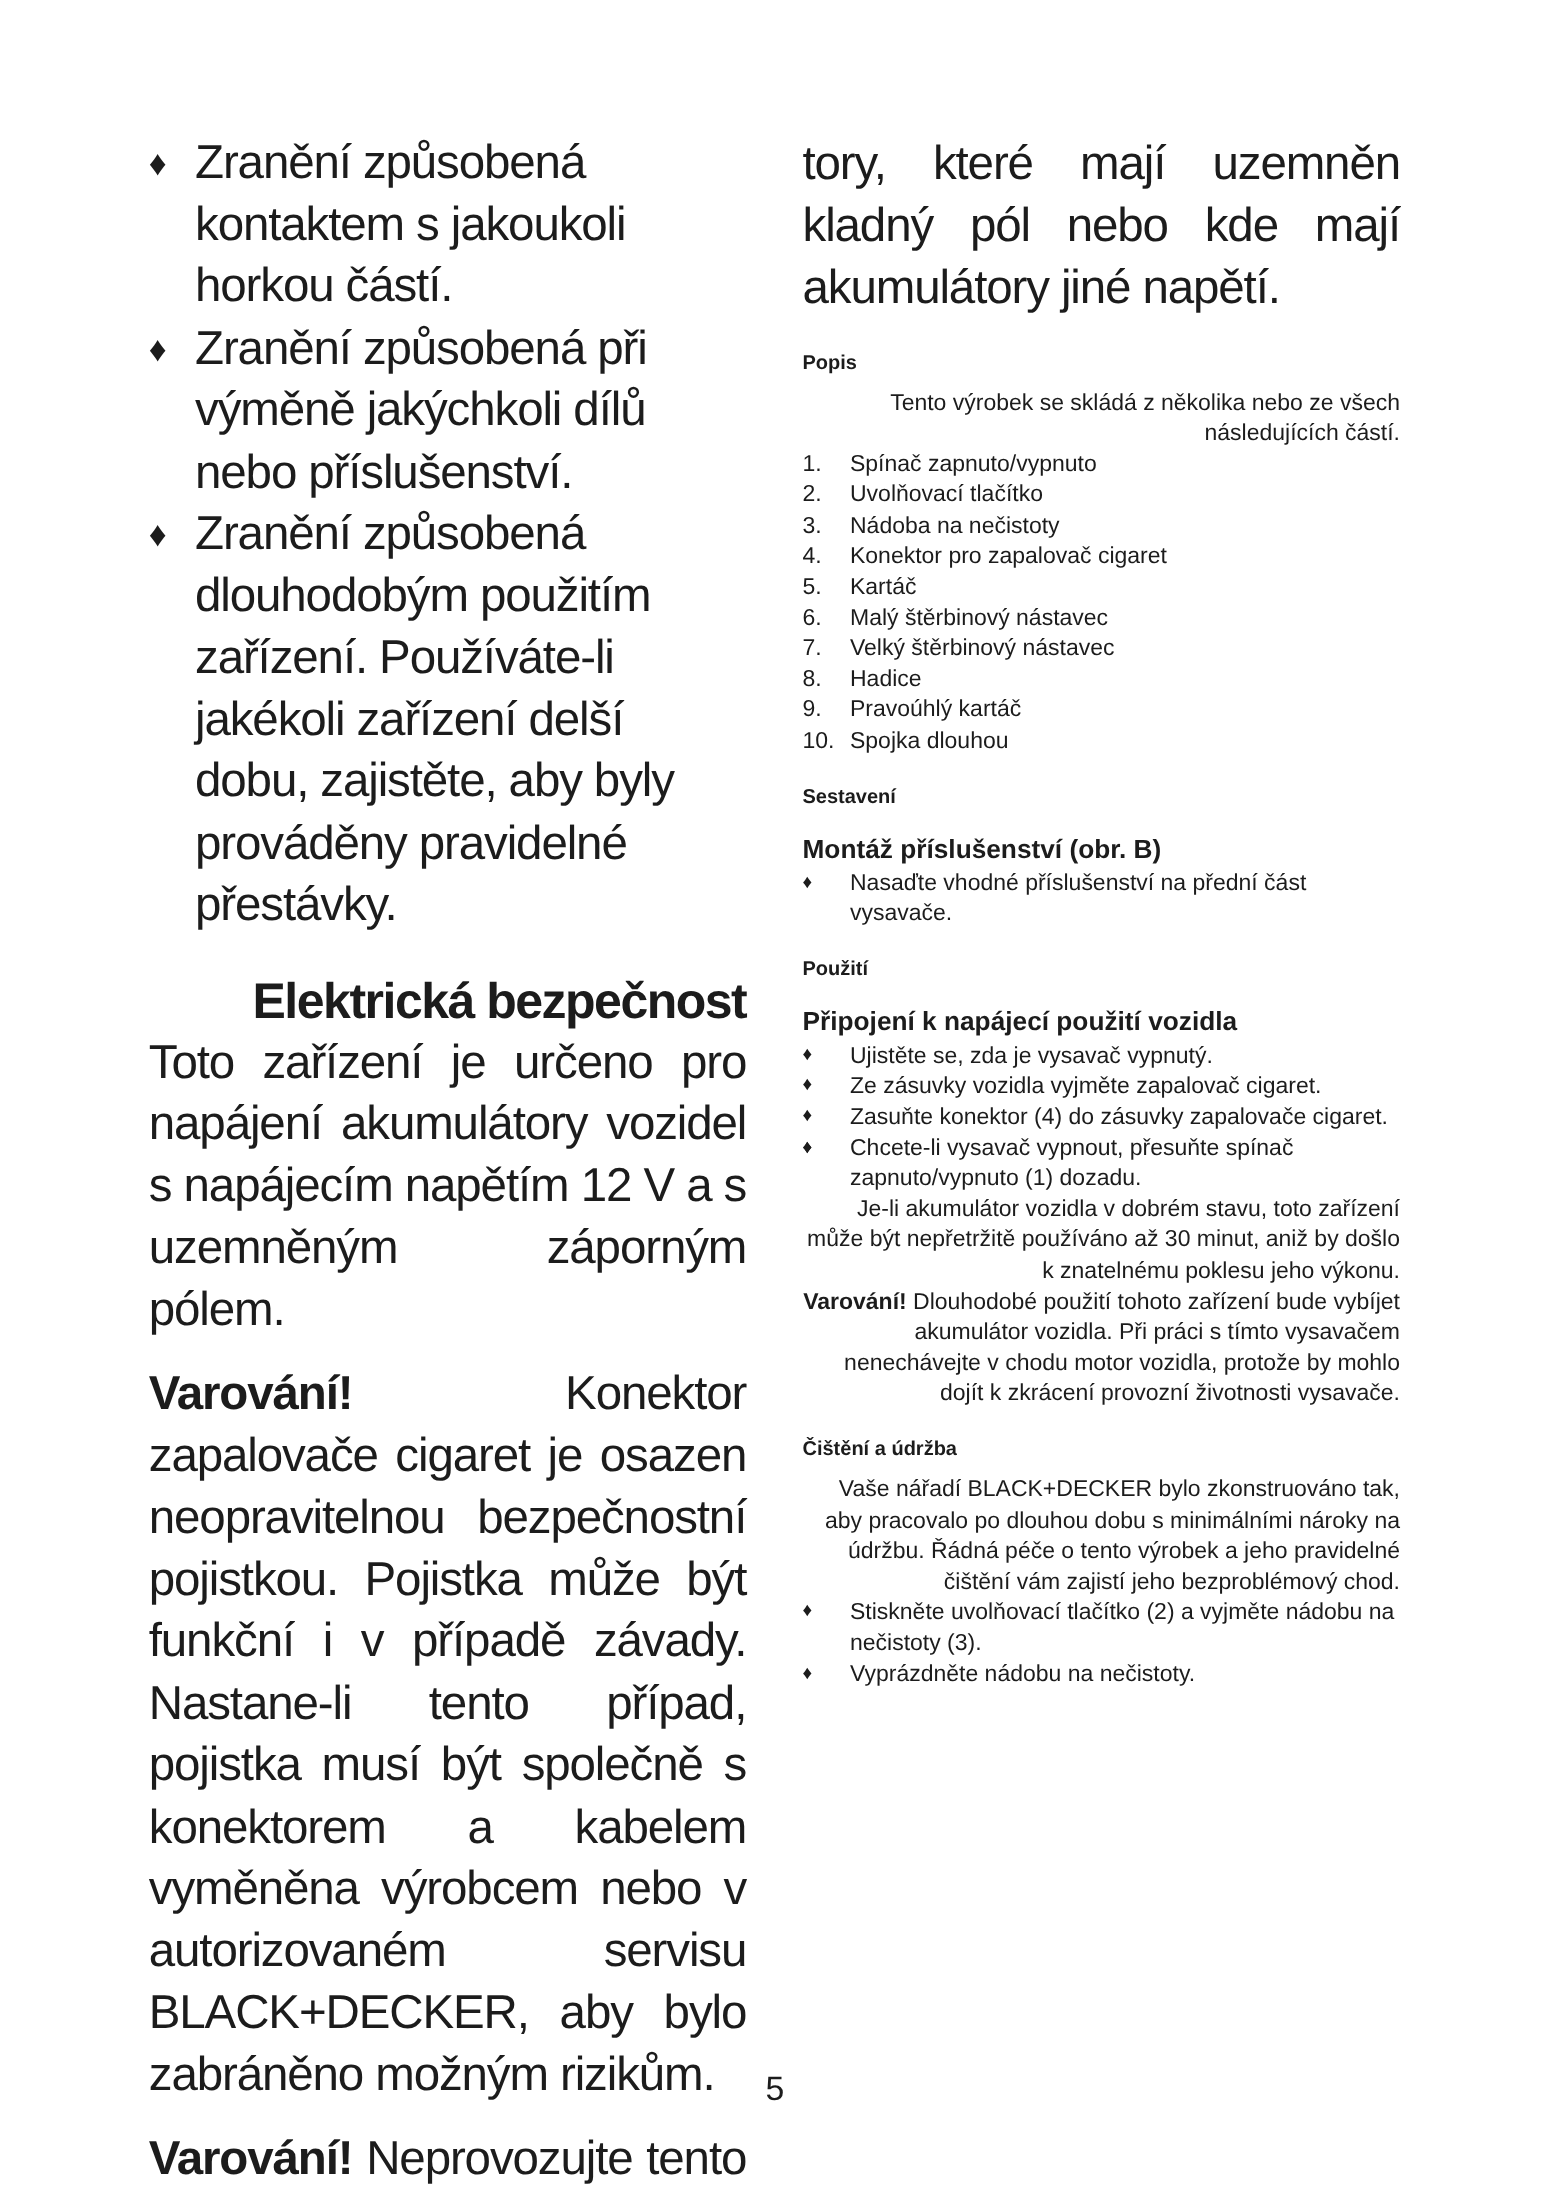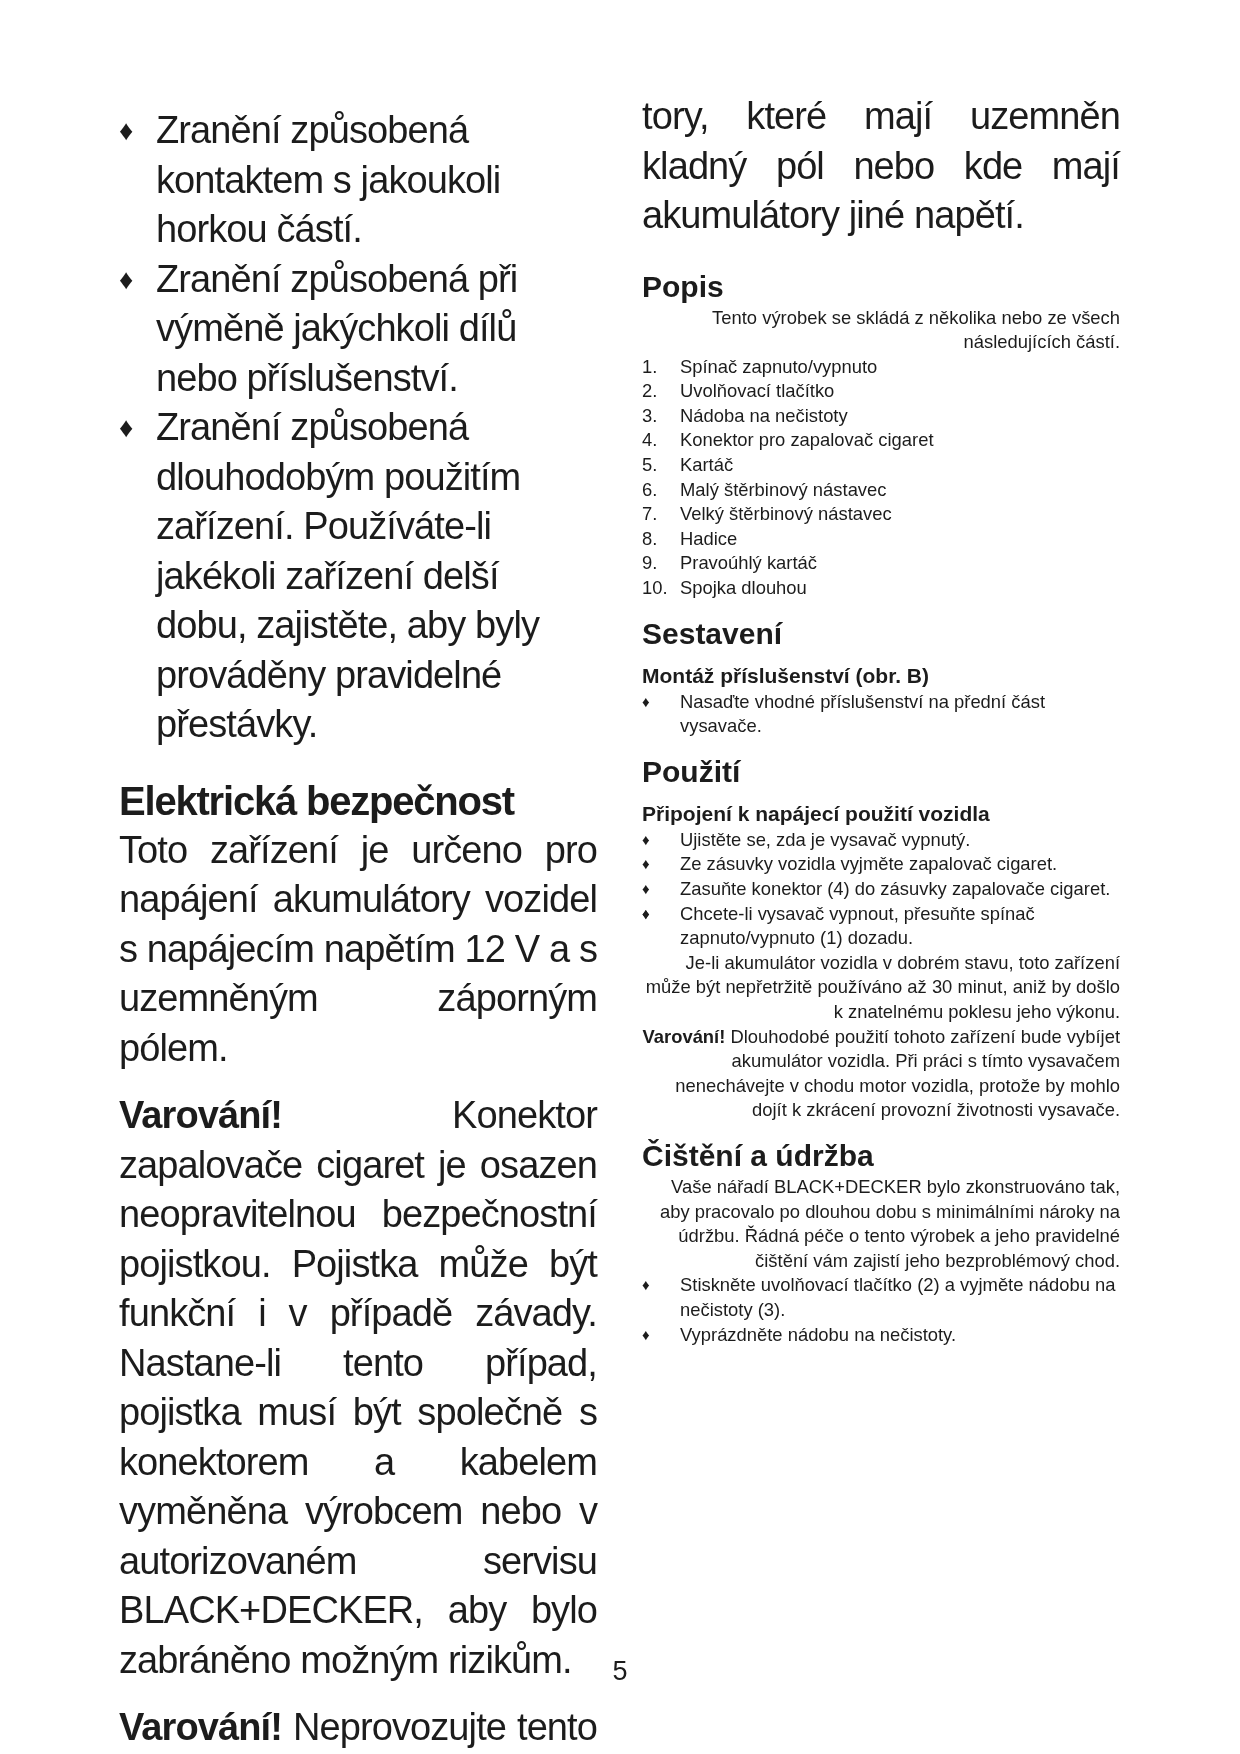--- a/index.html
+++ b/index.html
@@ -5,29 +5,29 @@
   html, body { margin: 0; padding: 0; background: #ffffff; }
   body { width: 1240px; height: 1754px; position: relative; overflow: hidden; color: #1c1c1c; }
   .page { position: absolute; left: 0; top: 0; width: 1240px; height: 1754px; background: #fff; }
 
   
   .col-left { position: absolute; left: 119px; top: 106px; width: 478px; font-family: "Liberation Sans Narrow", "Liberation Sans", sans-serif; }
   .big { font-size: 38px; line-height: 49.5px; letter-spacing: -0.9px; transform-origin: left top; }
   .big-bullets { margin: 0; padding: 0; list-style: none; }
   .big-bullets li { position: relative; padding-left: 37px; }
   .big-bullets li .bul { position: absolute; left: 0; top: 0; font-size: 28px; line-height: 49.5px; }
-  .h-big { font-family: "Liberation Sans", sans-serif; font-weight: bold; font-size: 40px; line-height: 50px; letter-spacing: -1.2px; margin: 26px 0 0 0; }
+  .h-big { font-family: "Liberation Sans", sans-serif; font-weight: bold; font-size: 40px; line-height: 50px; letter-spacing: -1.2px; margin: 26px 0 0 0; text-align: right; }
   .para-big { margin: 0; text-align: justify; }
   .para-big.gap { margin-top: 18px; }
   .para-big b { font-weight: bold; }
 
   
-  .col-right { position: absolute; left: 642px; top: 92px; width: 478px; font-family: "Liberation Sans", sans-serif; }
+  .col-right { position: absolute; left: 642px; top: 107px; width: 478px; font-family: "Liberation Sans", sans-serif; }
   .col-right .big { text-align: justify; font-family: "Liberation Sans", sans-serif; }
-  .h2 { font-weight: bold; font-size: 30px; line-height: 30px; margin: 31px 0 4px 0; }
+  .h2 { font-weight: bold; font-size: 16px; line-height: 30px; margin: 20px 0 4px 0; }
   .h3 { font-weight: bold; font-size: 21px; line-height: 25px; margin: 14px 0 2px 0; }
   .small { font-size: 18.4px; line-height: 24.6px; }
   .small p { margin: 0; text-align: right; }
   .justify { text-align: justify; }
   .num-list { margin: 0; padding: 0; list-style: none; }
   .num-list li { position: relative; padding-left: 38px; }
   .num-list li .n { position: absolute; left: 0; top: 0; }
   .bul-list { margin: 0; padding: 0; list-style: none; }
   .bul-list li { position: relative; padding-left: 38px; }
   .bul-list li .bul { position: absolute; left: 0; top: 0; font-size: 15px; }

